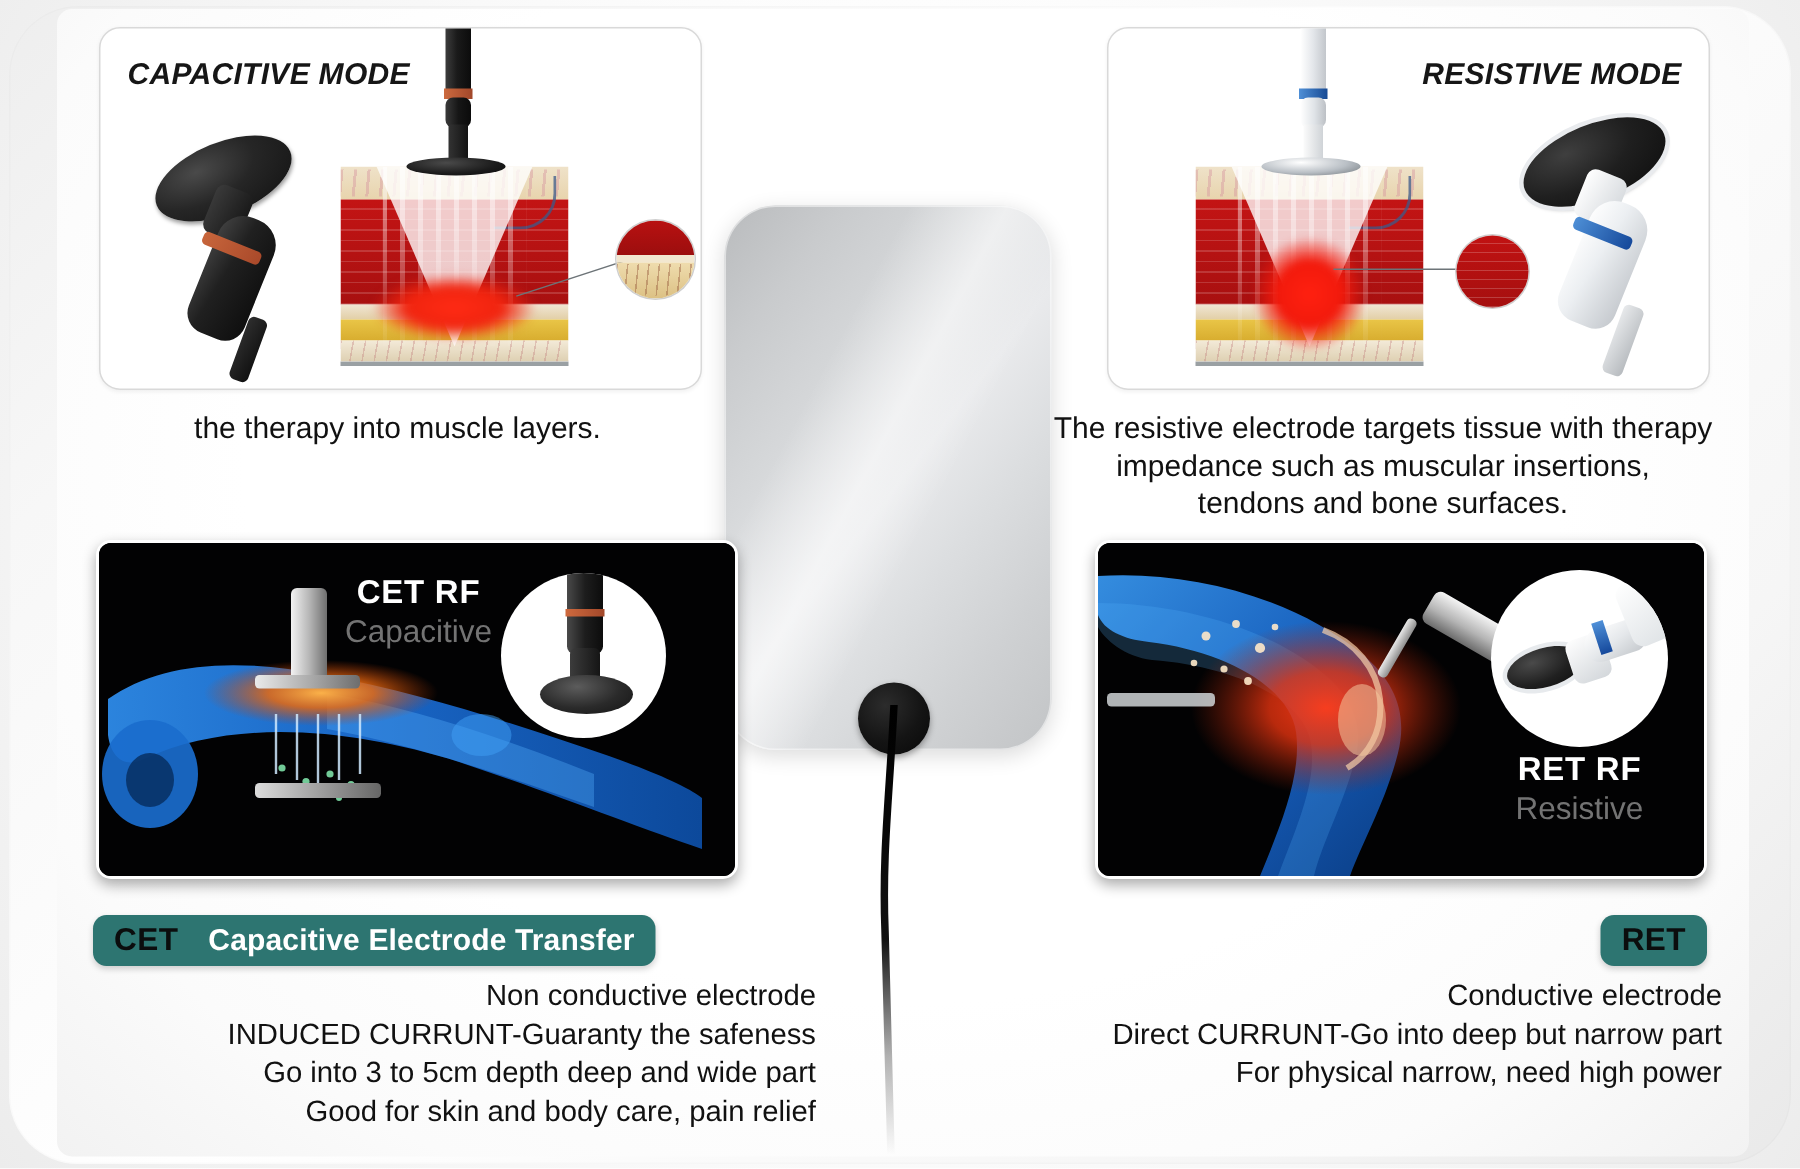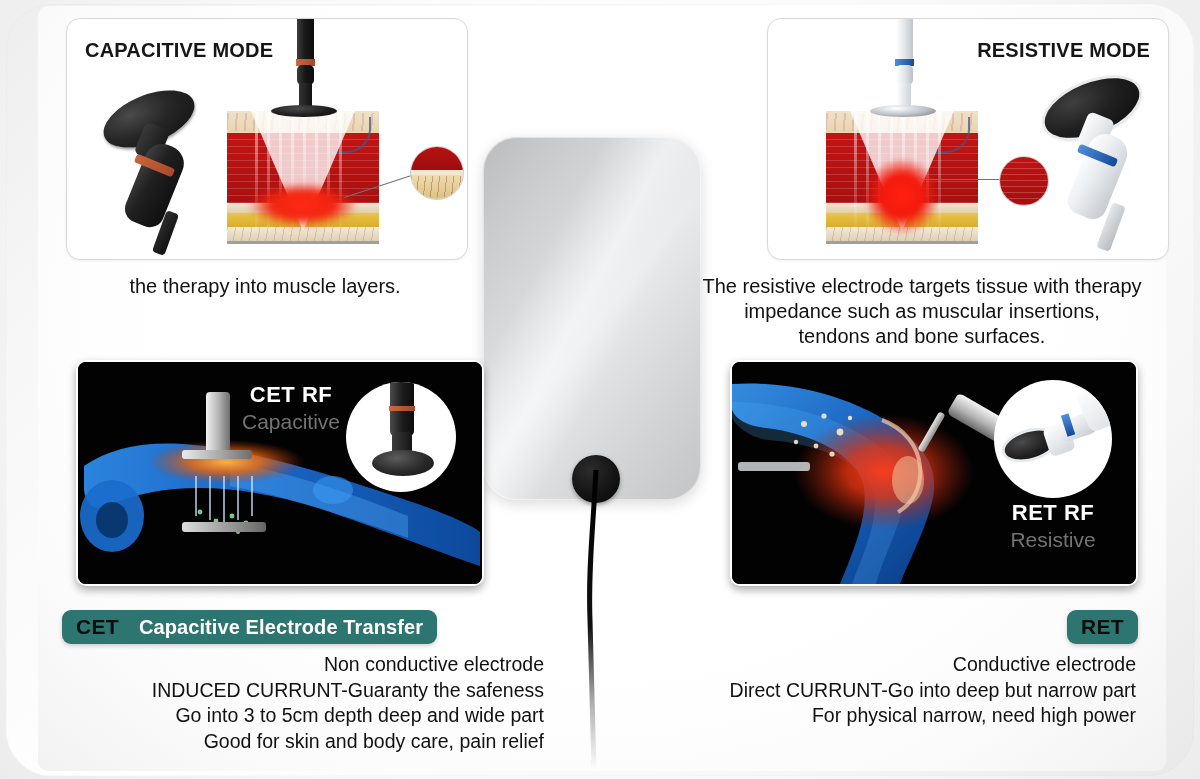--- a/index.html
+++ b/index.html
@@ -32,23 +32,24 @@
 
   
   .mode-card{
     position:absolute;top:18px;
     width:400px;height:240px;
     background:#ffffff;
     border:1px solid #d9d9d9;
     border-radius:14px;
     box-shadow:0 1px 3px rgba(0,0,0,0.06);
     overflow:hidden;
+    font-style:italic;
   }
   .mode-card.left{left:66px;}
-  .mode-card.right{left:767px;}
+  .mode-card.right{left:738px;}
   .mode-title{
     position:absolute;top:20px;
     font-size:20px;font-weight:bold;color:#161616;
     letter-spacing:0.2px;
   }
   .mode-card.left .mode-title{left:18px;}
   .mode-card.right .mode-title{right:18px;}
 
   
   .skin{
@@ -132,21 +133,21 @@
   .caption.right{left:672px;top:274px;width:500px;}
 
   
   .photo{
     position:absolute;top:360px;width:404px;height:222px;
     border-radius:10px;overflow:hidden;
     border:2px solid #ffffff;
     box-shadow:0 4px 9px rgba(0,0,0,0.33);
     background:#000;
   }
-  .photo.left{left:76px;}
+  .photo.left{left:64px;padding-left:20px;}
   .photo.right{left:730px;}
   .photo .bg{position:absolute;inset:0;background:#020203;}
   .photo .rf-label{position:absolute;text-align:center;}
   .photo .rf-main{font-size:22px;font-weight:bold;color:#ffffff;letter-spacing:.5px;}
   .photo .rf-sub{font-size:21px;color:#737373;margin-top:2px;}
   .photo .bubble{
     position:absolute;border-radius:50%;background:#fff;overflow:hidden;
   }
   .limb{position:absolute;}
 
@@ -160,21 +161,21 @@
     white-space:nowrap;
   }
   .badge.left{left:62px;}
   .badge.right{right:62px;}
   .badge .abbr{color:#0b0d0d;font-size:21px;font-weight:bold;letter-spacing:.3px;}
   .badge .full{color:#ffffff;font-size:20px;font-weight:bold;margin-left:20px;letter-spacing:.1px;}
 
   
   .bullets{position:absolute;top:652px;color:#111;font-size:19.5px;line-height:25.5px;}
   .bullets.left{left:64px;width:480px;text-align:right;}
-  .bullets.right{right:64px;width:520px;text-align:right;}
+  .bullets.right{right:52px;width:520px;text-align:right;}
   .bullets div{white-space:nowrap;}
 
   
   .plate{
     position:absolute;left:483px;top:137px;width:218px;height:363px;
     border-radius:34px;
     background:linear-gradient(128deg,#b9bbbd 0%,#c9cbcd 16%,#d6d8da 33%,#e9eaec 52%,#dcdee0 66%,#cfd1d3 82%,#c2c4c6 100%);
     box-shadow:0 4px 14px rgba(0,0,0,0.14), inset 0 0 0 1px rgba(255,255,255,.5);
   }
   .plate-gloss{

